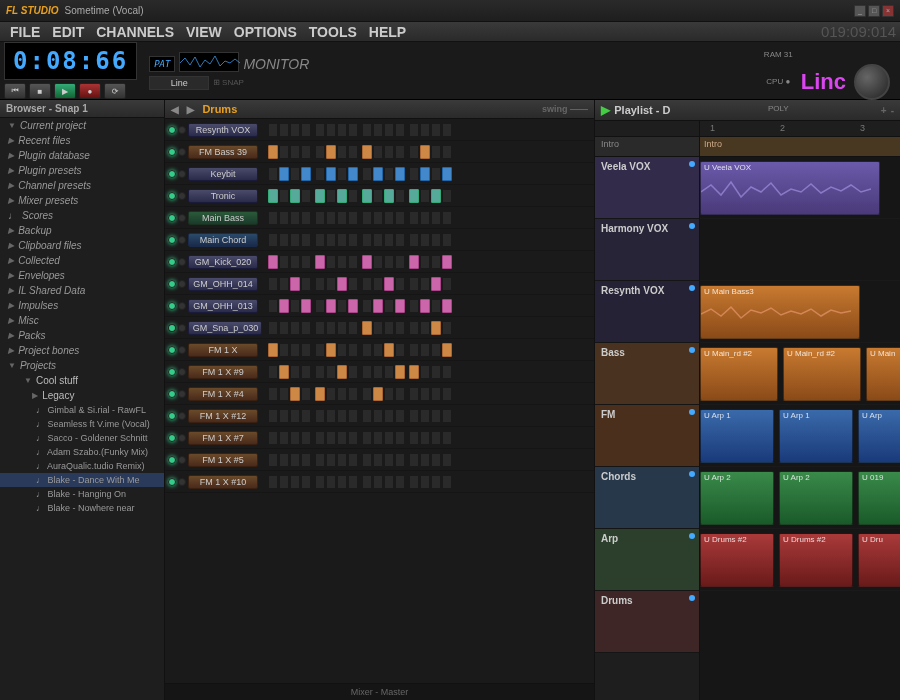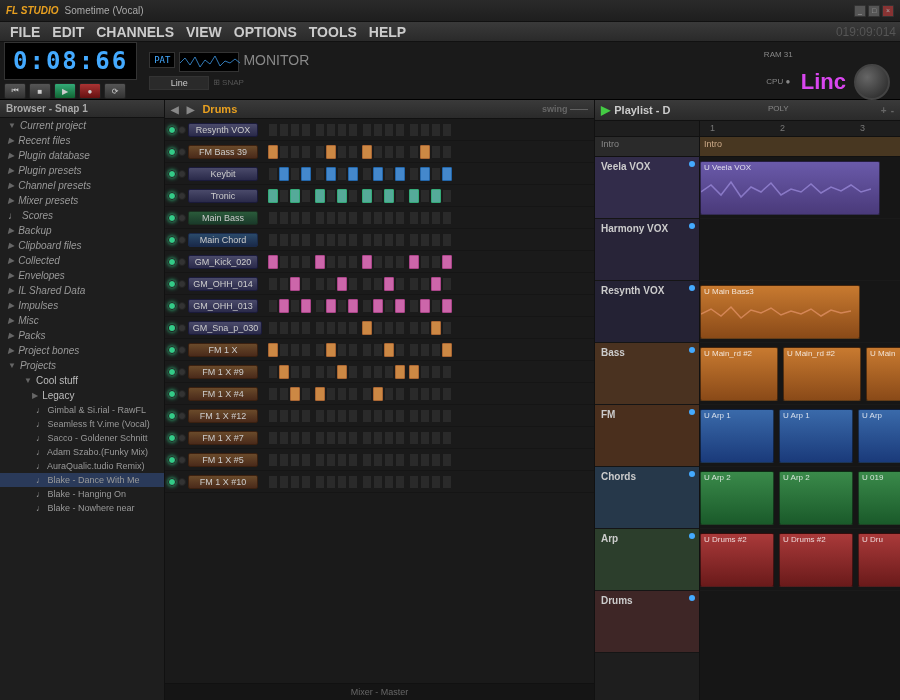--- a/index.html
+++ b/index.html
@@ -364,36 +364,36 @@
 </div>
 
 <div id="menu-bar">
   <div class="menu-item">FILE</div>
   <div class="menu-item">EDIT</div>
   <div class="menu-item">CHANNELS</div>
   <div class="menu-item">VIEW</div>
   <div class="menu-item">OPTIONS</div>
   <div class="menu-item">TOOLS</div>
   <div class="menu-item">HELP</div>
-  <span style="margin-left:auto;color:#555;font-size:12px;">019:09:014</span>
+  <span style="margin-left:auto;color:#555;font-size:15px;">019:09:014</span>
 </div>
 
 <div id="transport" style="position:relative;">
   <div class="transport-left">
     <div class="time-display">0:08:66</div>
     <div class="transport-controls">
       <div class="t-btn">⏮</div>
       <div class="t-btn">■</div>
       <div class="t-btn green">▶</div>
       <div class="t-btn red">●</div>
       <div class="t-btn">⟳</div>
     </div>
   </div>
   <div style="flex:1;display:flex;flex-direction:column;padding:4px;">
-    <div style="display:flex;gap:4px;align-items:flex-start;">
+    <div style="display:flex;gap:4px;align-items:flex-end;font-style:italic;">
       <div style="background:#000;color:#4af;font-size:9px;padding:2px 4px;border:1px solid #333;font-family:monospace;">PAT</div>
       <div style="background:#000;width:60px;height:20px;border:1px solid #333;">
         <svg width="60" height="20" viewBox="0 0 60 20">
           <polyline points="0,10 5,5 10,12 15,4 20,14 25,7 30,11 35,3 40,13 45,8 50,10 55,6 60,10" fill="none" stroke="#4af" stroke-width="1" opacity="0.7"></polyline>
         </svg>
       </div>
       <div style="color:#888;font-size:14px;">MONITOR</div>
     </div>
     <div style="display:flex;gap:4px;margin-top:4px;align-items:center;">
       <div style="background:#2a2a2a;border:1px solid #333;color:#ccc;font-size:9px;padding:1px 4px;width:60px;text-align:center;">Line</div>

